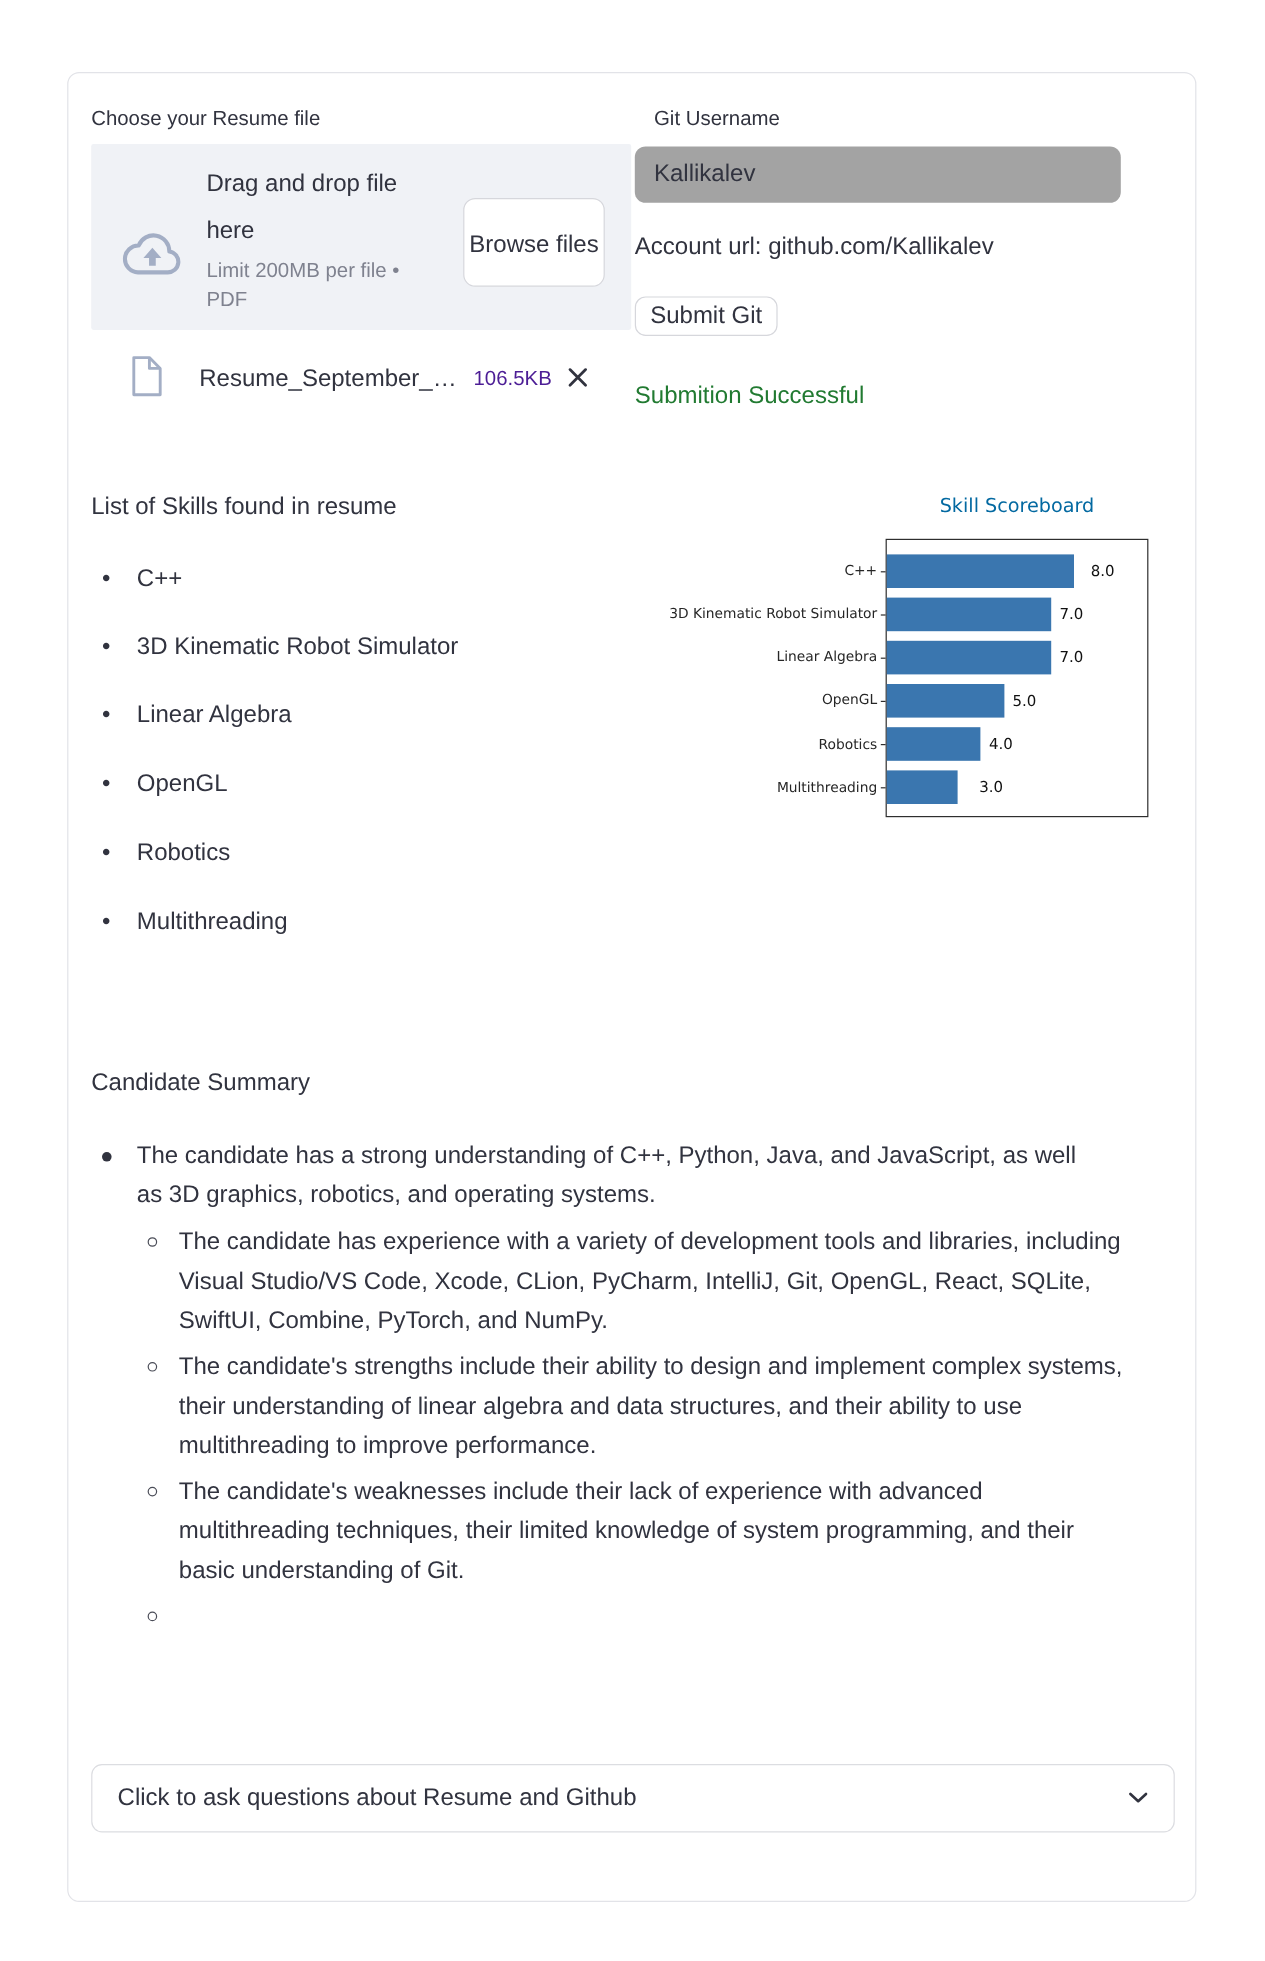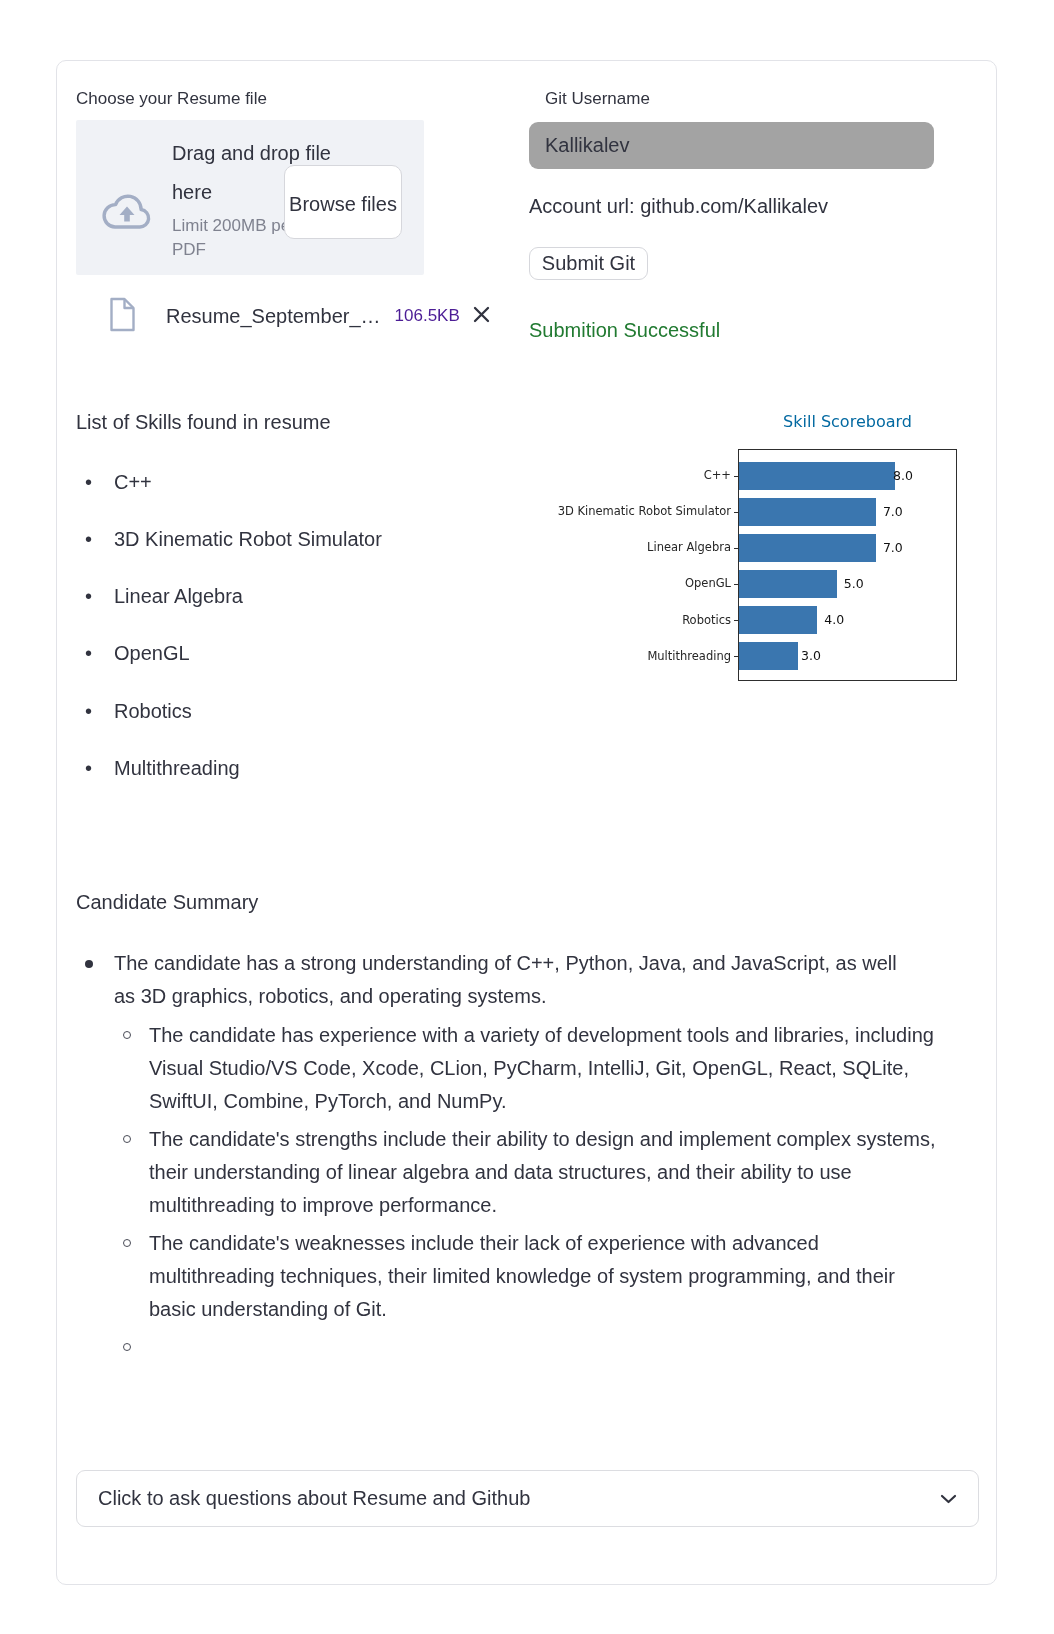--- a/index.html
+++ b/index.html
@@ -5,21 +5,21 @@
   * { box-sizing: border-box; margin: 0; padding: 0; }
   html,body { width: 1054px; height: 1634px; background: #ffffff;
     font-family: "Liberation Sans", sans-serif; color: #31333f; }
   .card { position: absolute; left: 56px; top: 60px; width: 941px; height: 1525px;
     border: 1px solid #e2e3e8; border-radius: 10px; background: #fff; }
   .abs { position: absolute; }
 
   .small-label { font-size: 17px; color: #31333f; }
 
   
-  .dropzone { position: absolute; left: 19px; top: 59px; width: 348px; height: 155px;
+  .dropzone { position: absolute; left: 19px; top: 59px; width: 450px; height: 155px;
     background: #f0f2f6; border-radius: 2px; cursor: pointer; }
   .dz-texts { position: absolute; left: 96px; top: 14px; width: 182px; }
   .dz-title { font-size: 20px; line-height: 39px; color: #31333f; }
   .dz-hint  { margin-top: 2px; font-size: 17px; line-height: 24px; color: #7f828f; width: 196px; }
   .dz-btn { position: absolute; right: 22px; top: 45px; width: 118px; height: 74px;
     background: #fff; border: 1px solid #d6d7dc; border-radius: 10px;
     font-size: 20px; line-height: 31px; color: #31333f; text-align: center;
     font-family: "Liberation Sans", sans-serif; cursor: pointer; padding-top: 5px; }
   .file-row { position: absolute; left: 52px; top: 236px; height: 38px;
     display: flex; align-items: center; }
@@ -145,41 +145,41 @@
         <span>Multithreading</span>
       </div>
     </div>
 
   <div class="chart" id="chart">
     <div class="chart-title">Skill Scoreboard</div>
     <div class="plot"></div>
   <div class="ylab" style="right: 255px; top: 62px;">C++</div>
       <div class="ytick" style="left: 223px; top: 69.5px;"></div>
       <div class="bar" style="left: 228px; top: 55.5px; width: 156.429px; background: rgb(58, 118, 175);"></div>
-      <div class="vlab" style="left: 382px; top: 61.5px;">8.0</div>
+      <div class="vlab" style="left: 398px; top: 61.5px;">8.0</div>
       <div class="ylab" style="right: 255px; top: 98.14px;">3D Kinematic Robot Simulator</div>
       <div class="ytick" style="left: 223px; top: 105.64px;"></div>
       <div class="bar" style="left: 228px; top: 91.64px; width: 136.875px; background: rgb(58, 118, 175);"></div>
       <div class="vlab" style="left: 371.875px; top: 97.64px;">7.0</div>
       <div class="ylab" style="right: 255px; top: 134.28px;">Linear Algebra</div>
       <div class="ytick" style="left: 223px; top: 141.78px;"></div>
       <div class="bar" style="left: 228px; top: 127.78px; width: 136.875px; background: rgb(58, 118, 175);"></div>
       <div class="vlab" style="left: 371.875px; top: 133.78px;">7.0</div>
       <div class="ylab" style="right: 255px; top: 170.42px;">OpenGL</div>
       <div class="ytick" style="left: 223px; top: 177.92px;"></div>
       <div class="bar" style="left: 228px; top: 163.92px; width: 97.7679px; background: rgb(58, 118, 175);"></div>
       <div class="vlab" style="left: 332.768px; top: 169.92px;">5.0</div>
       <div class="ylab" style="right: 255px; top: 206.56px;">Robotics</div>
       <div class="ytick" style="left: 223px; top: 214.06px;"></div>
       <div class="bar" style="left: 228px; top: 200.06px; width: 78.2143px; background: rgb(58, 118, 175);"></div>
       <div class="vlab" style="left: 313.214px; top: 206.06px;">4.0</div>
       <div class="ylab" style="right: 255px; top: 242.7px;">Multithreading</div>
       <div class="ytick" style="left: 223px; top: 250.2px;"></div>
       <div class="bar" style="left: 228px; top: 236.2px; width: 58.6607px; background: rgb(58, 118, 175);"></div>
-      <div class="vlab" style="left: 290px; top: 242.2px;">3.0</div>
+      <div class="vlab" style="left: 305px; top: 242.2px;">3.0</div>
     </div>
 
   <div class="abs section-h" style="left:19px; top:830px;">Candidate Summary</div>
   <span class="bullet-dot" style="top:899px;"></span>
   <div class="main-bullet-text" style="top:886px;">The candidate has a strong understanding of C++, Python, Java, and JavaScript, as well as 3D graphics, robotics, and operating systems.</div>
   <ul class="sub-list" id="sub-list">
       <li><span class="sub-marker"></span><span>The candidate has experience with a variety of development tools and libraries, including Visual Studio/VS Code, Xcode, CLion, PyCharm, IntelliJ, Git, OpenGL, React, SQLite, SwiftUI, Combine, PyTorch, and NumPy.</span></li>
       <li><span class="sub-marker"></span><span>The candidate's strengths include their ability to design and implement complex systems, their understanding of linear algebra and data structures, and their ability to use multithreading to improve performance.</span></li>
       <li><span class="sub-marker"></span><span>The candidate's weaknesses include their lack of experience with advanced multithreading techniques, their limited knowledge of system programming, and their basic understanding of Git.</span></li>
       <li><span class="sub-marker"></span></li>

